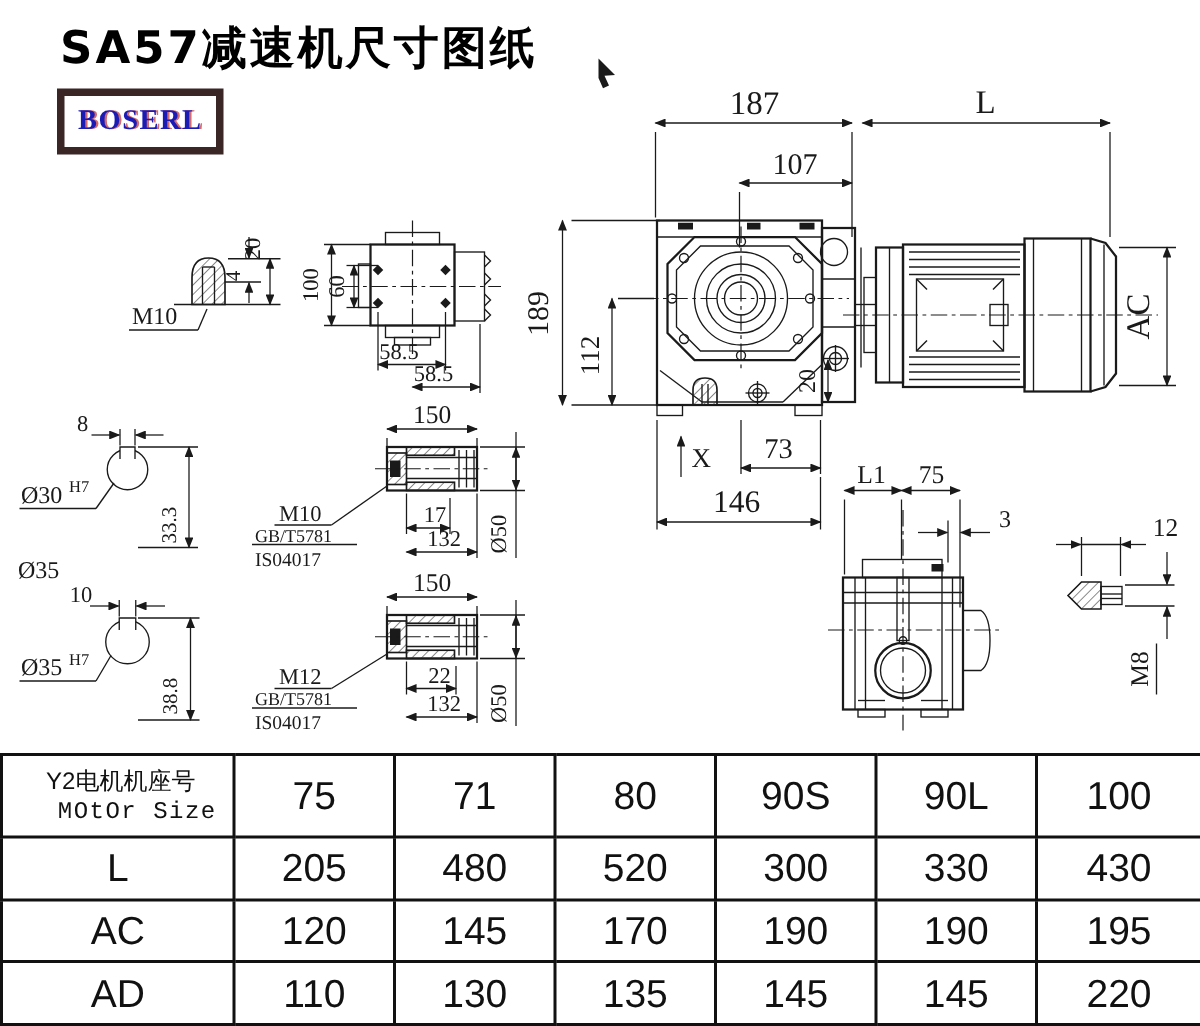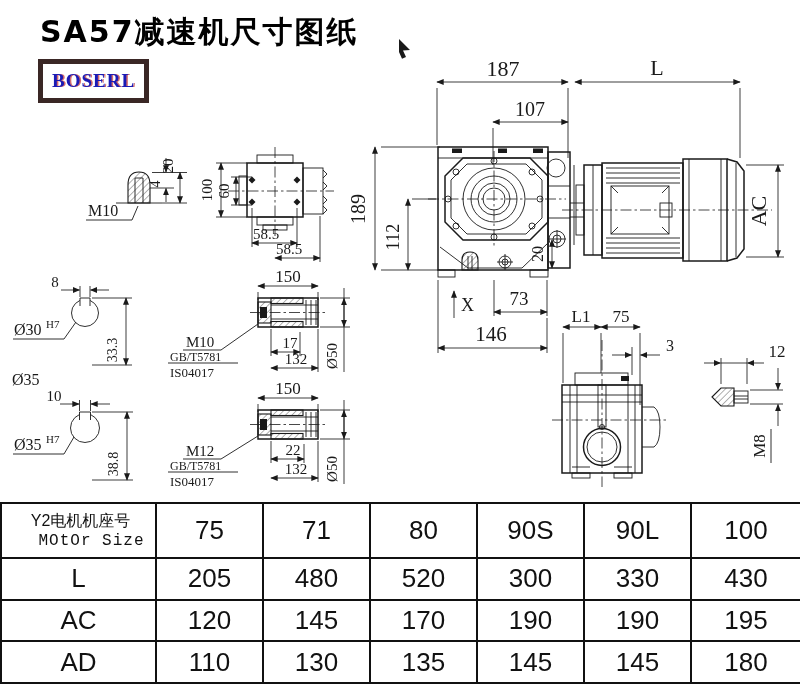--- a/index.html
+++ b/index.html
@@ -493,16 +493,16 @@
     <td>190</td>
     <td>195</td>
   </tr>
   <tr>
     <td>AD</td>
     <td>110</td>
     <td>130</td>
     <td>135</td>
     <td>145</td>
     <td>145</td>
-    <td>180</td>
+    <td>220</td>
   </tr>
   </tbody>
 </table>
 
 </body></html>

